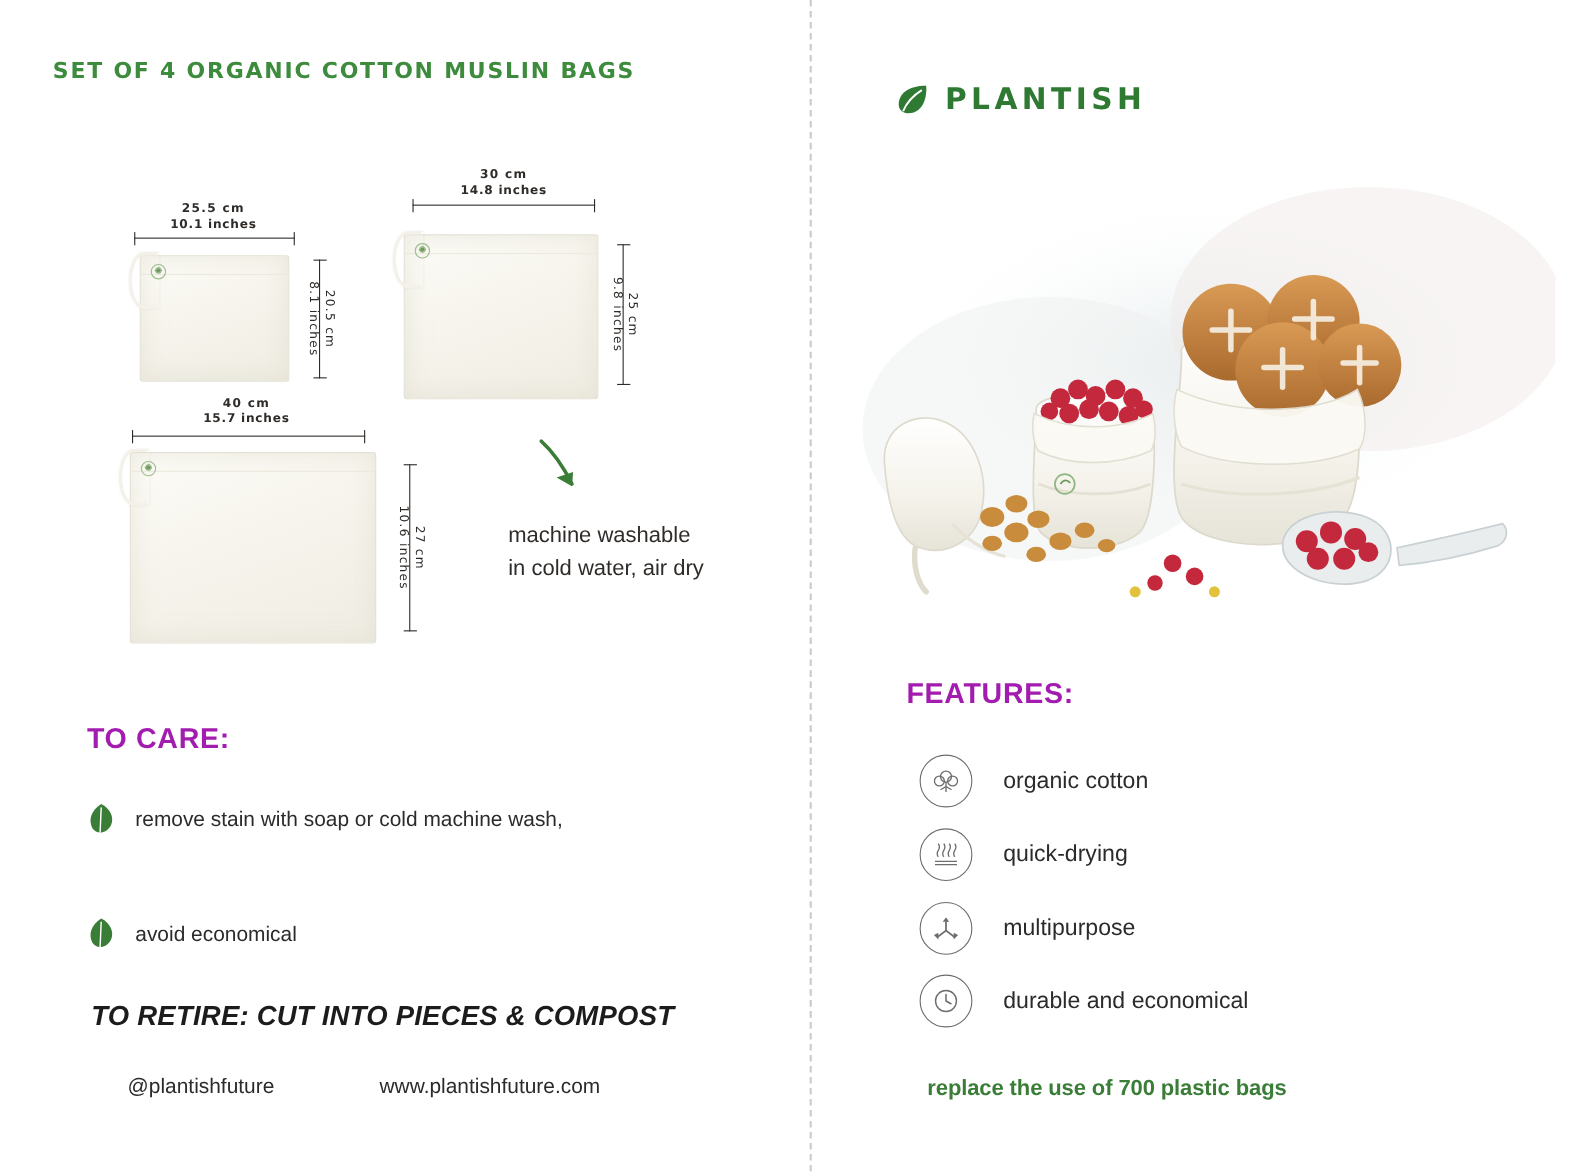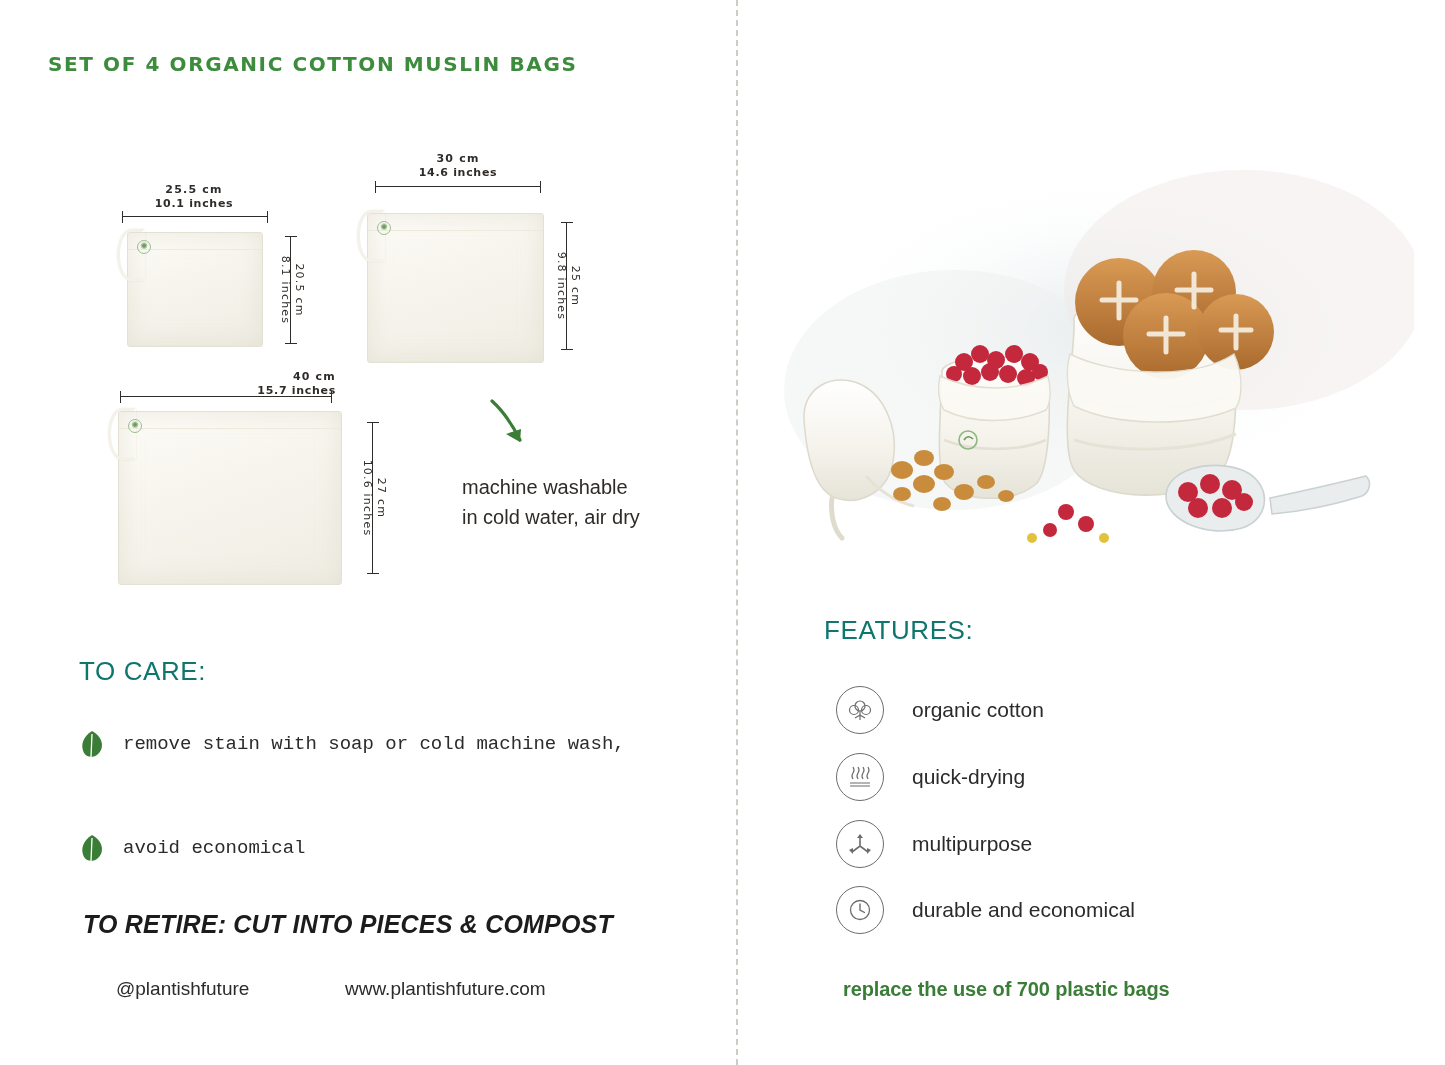--- a/index.html
+++ b/index.html
@@ -165,32 +165,31 @@
     width: 230px;
     font-size: 20px;
     line-height: 30px;
     color: #2f2b28;
   }
   .arrow-svg { position: absolute; left: 486px; top: 398px; }
 
   .section-heading {
     position: absolute;
     font-size: 26px;
-    font-weight: normal;
+    font-weight: bold;
     letter-spacing: .6px;
-    color: #0f766e;
+    color: #a21caf;
   }
   #to-care-heading { left: 79px; top: 656px; }
 
   .care-item {
     position: absolute;
     display: flex;
-    align-items: flex-start;
+    align-items: flex-end;
     gap: 18px;
-    font-family: Liberation Mono, monospace;
   }
   #care-item-1 { left: 79px; top: 728px; width: 600px; }
   #care-item-2 { left: 79px; top: 832px; width: 600px; }
   .care-text {
     font-size: 19px;
     line-height: 28px;
     color: #2b2b2b;
     padding-top: 2px;
   }
   .leaf-bullet { flex: 0 0 auto; margin-top: 2px; }
@@ -305,37 +304,37 @@
     </div>
 
     <div class="dim-line-v" style="left:290px; top:236px; height:108px;"></div>
     <div class="dim-label-v" style="left:306px; top:236px; width:108px;">
       <div>20.5 cm</div>
       <div class="sub">8.1 inches</div>
     </div>
 
     <div class="dim-label" style="left:373px; top:152px; width:170px;">
       <div>30 cm</div>
-      <div class="sub">14.6 inches</div>
+      <div class="sub">14.8 inches</div>
     </div>
     <div class="dim-line-h" style="left:375px; top:186px; width:166px;"></div>
 
     <div id="bag-medium" class="bag">
       <div class="cord"></div>
       <div class="seam"></div>
       <div class="tag">✺</div>
     </div>
 
     <div class="dim-line-v" style="left:566px; top:222px; height:128px;"></div>
     <div class="dim-label-v" style="left:582px; top:222px; width:128px;">
       <div>25 cm</div>
       <div class="sub">9.8 inches</div>
     </div>
 
-    <div class="dim-label" style="left:112px; top:370px; width:224px;text-align:right;">
+    <div class="dim-label" style="left:112px; top:360px; width:224px;">
       <div>40 cm</div>
       <div class="sub">15.7 inches</div>
     </div>
     <div class="dim-line-h" style="left:120px; top:396px; width:212px;"></div>
 
     <div id="bag-large" class="bag">
       <div class="cord"></div>
       <div class="seam"></div>
       <div class="tag">✺</div>
     </div>
@@ -379,20 +378,27 @@
 
     <div id="to-retire">TO RETIRE: CUT INTO PIECES &amp; COMPOST</div>
     <div id="handle">@plantishfuture</div>
     <div id="website">www.plantishfuture.com</div>
   </div>
 
   <div class="divider"></div>
 
   <div class="right-panel">
 
+    <div class="brand">
+      <svg width="32" height="32" viewBox="0 0 32 32">
+        <path d="M28 4 C12 4, 3 11, 3 21 C3 26, 7 29, 12 29 C23 29, 29 18, 28 4 Z" fill="#2f7a33"></path>
+        <path d="M24 8 C16 13, 10 20, 7 27" stroke="#ffffff" stroke-width="1.8" fill="none"></path>
+      </svg>
+      <span class="brand-name">PLANTISH</span>
+    </div>
 
     <svg class="hero" viewBox="0 0 640 430">
       <defs>
         <linearGradient id="cloth" x1="0" y1="0" x2="0" y2="1">
           <stop offset="0%" stop-color="#ffffff"></stop>
           <stop offset="60%" stop-color="#f4f2ea"></stop>
           <stop offset="100%" stop-color="#e6e3d8"></stop>
         </linearGradient>
         <linearGradient id="bread" x1="0" y1="0" x2="0" y2="1">
           <stop offset="0%" stop-color="#d99a55"></stop>

